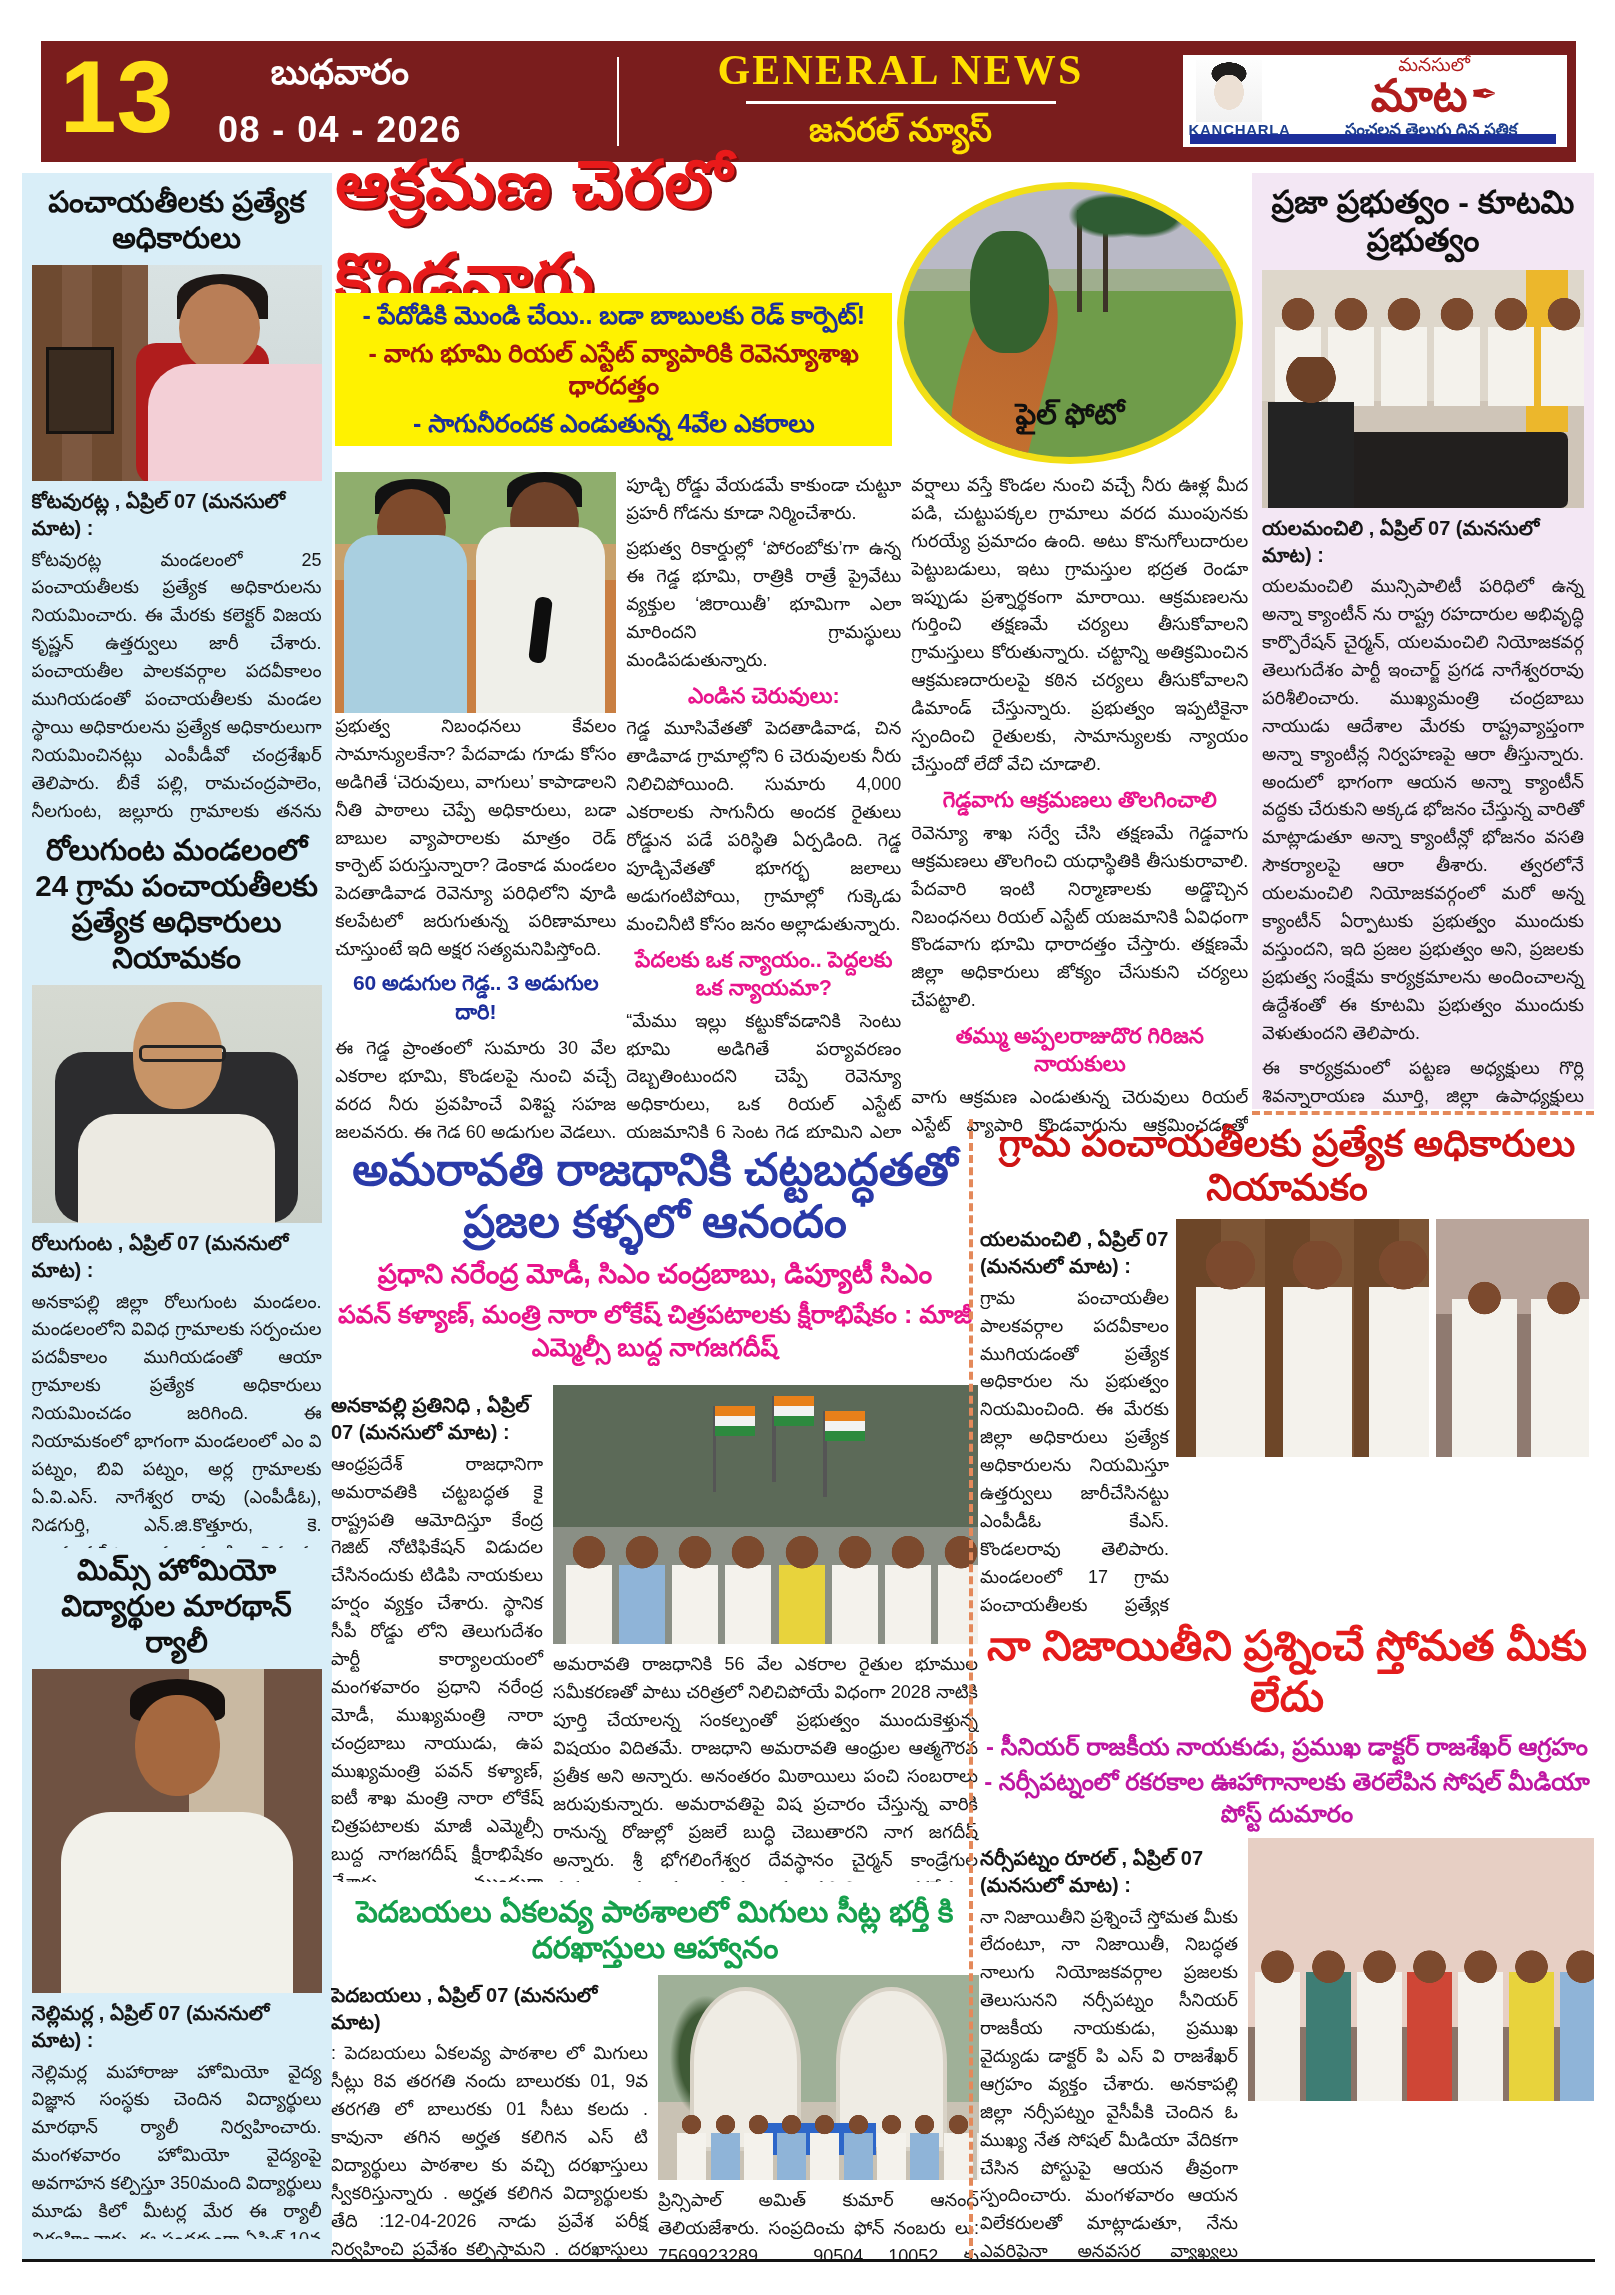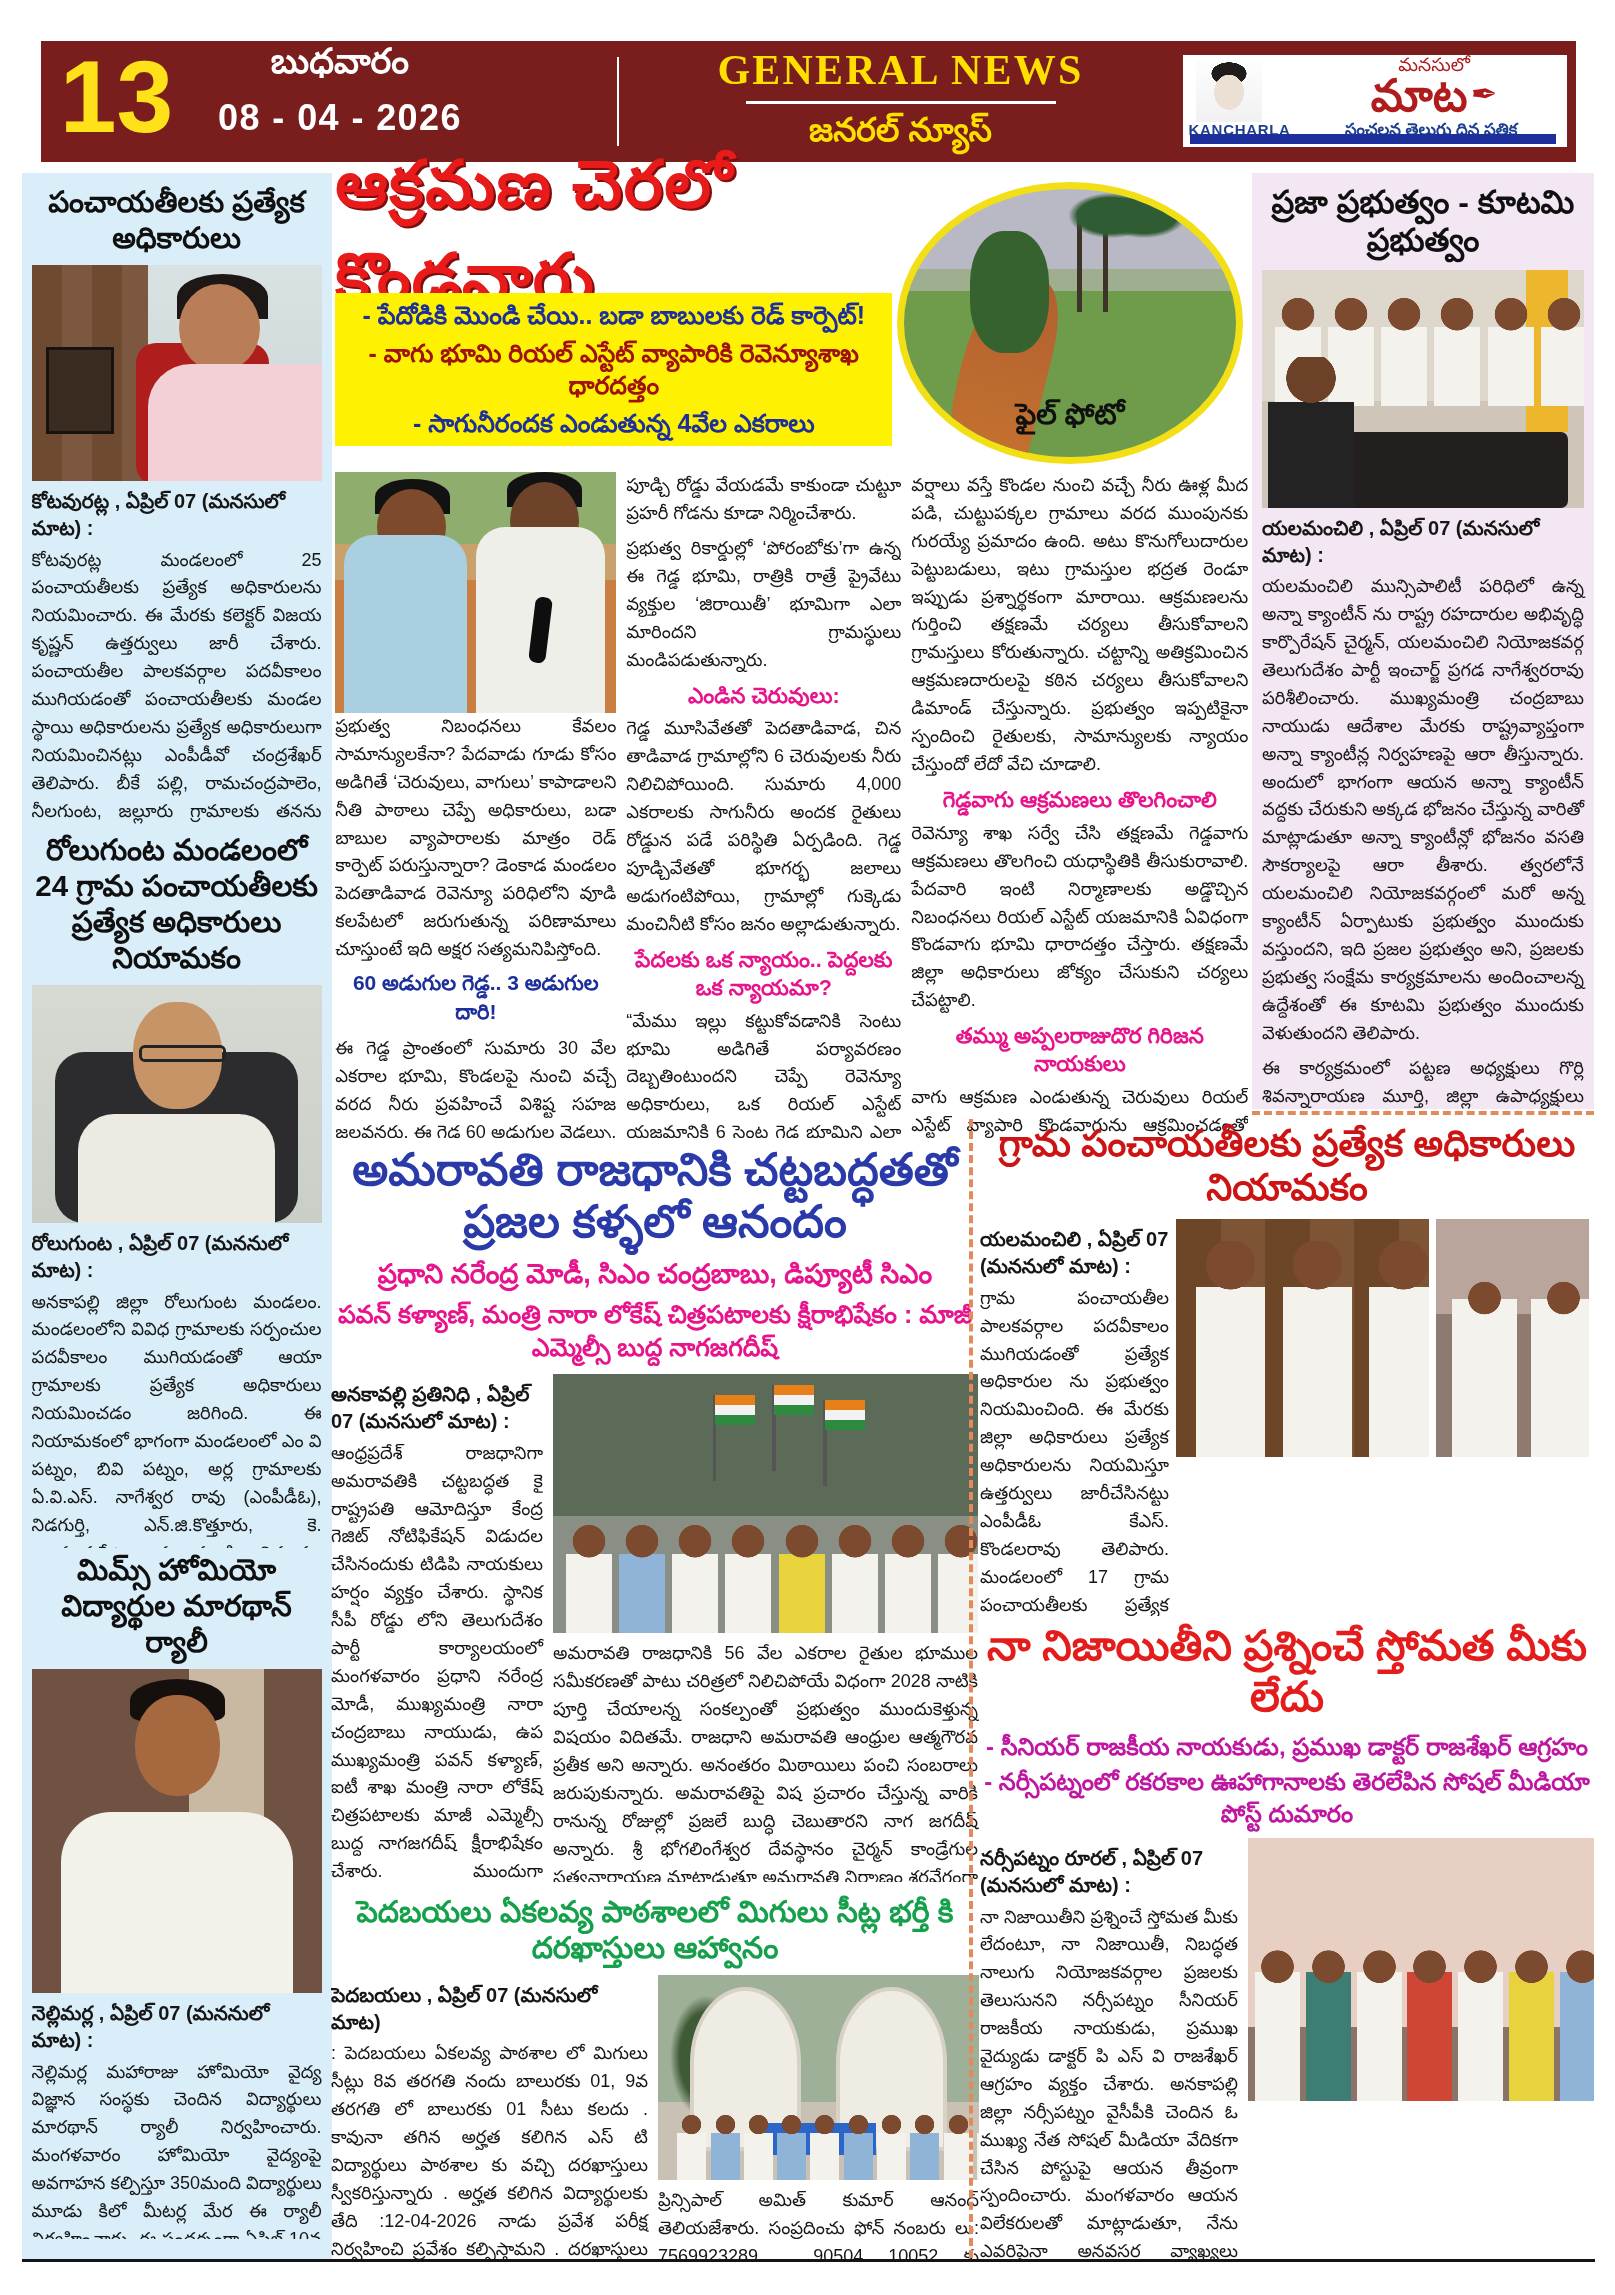--- a/index.html
+++ b/index.html
@@ -3,21 +3,21 @@
 <meta charset="utf-8">
 <style>
   html,body{margin:0;padding:0;background:#ffffff;}
   #page{position:relative;width:1616px;height:2295px;background:#ffffff;
         font-family:"Liberation Sans", sans-serif;color:#161616;overflow:hidden;}
   [data-name]{box-sizing:border-box;}
 
   
   #header{position:absolute;left:41px;top:41px;width:1535px;height:121px;background:#7a1d1d;}
   .pgnum{position:absolute;left:18.7px;top:-4.3px;font-size:102px;font-weight:bold;color:#ffe11a;line-height:121px;}
-  .daydate{position:absolute;left:144px;top:0;width:310px;height:100%;display:flex;flex-direction:column;align-items:center;gap:7.2px;}
+  .daydate{position:absolute;left:144px;top:0;width:310px;height:100%;display:flex;flex-direction:column;justify-content:center;align-items:center;gap:7.2px;}
   .day{font-size:35px;font-weight:bold;color:#ffffff;}
   .date{font-size:36px;font-weight:bold;color:#ffffff;letter-spacing:1.4px;}
   .hdr-divider{position:absolute;top:16px;bottom:16px;width:2.2px;background:#ffffff;}
   #hdr-div1{left:576px;} #hdr-div2{left:1141px;}
   .section-block{position:absolute;left:579px;top:0;width:561px;height:100%;display:flex;flex-direction:column;align-items:center;justify-content:center;gap:7.2px;}
   .section-en{font-family:"Liberation Serif", serif;font-size:42px;font-weight:bold;color:#ffdf00;letter-spacing:2.2px;}
   .section-rule{width:310px;height:2.2px;background:#ffffff;}
   .section-te{font-size:33px;font-weight:bold;color:#ffdf00;}
   .masthead{position:absolute;right:4.3px;top:8.6px;width:394px;height:102px;background:#ffffff;border:5px solid #7a1d1d;}
   .face{position:absolute;left:13px;top:5.8px;width:66px;height:62px;
@@ -138,21 +138,21 @@
   .ph-gate .banner{left:32%;bottom:12%;width:36%;height:16%;background:#2d66c9;}
   .ph-gate .crowd{left:6%;bottom:0;gap:4.3px;}
   .ph-gate .pp{width:29px;height:66px;border-radius:11.5px 11.5px 0 0;
       background:radial-gradient(circle at 50% 16%, var(--skin) 0 9.4px, transparent 10px),
                  linear-gradient(180deg, transparent 0 18.7px, var(--shirt) 18.7px 100%);}
 
   
   #amaravati{position:absolute;left:331px;top:1141px;width:648px;height:741px;overflow:hidden;}
   .am-head{font-size:45px;font-weight:bold;color:#2a3aa8;text-align:center;line-height:1.15;margin:2.9px 0 10px 0;}
   .am-sub1{font-size:27px;} .am-sub2{font-size:25px;}
-  .am-grid{display:grid;grid-template-columns:212px 425px;gap:10px;margin-top:11px;}
+  .am-grid{display:grid;grid-template-columns:212px 425px;gap:10px;margin-top:22px;}
 
   
   #pedabayalu{position:absolute;left:331px;top:1890px;width:648px;height:369px;overflow:hidden;}
   .pb-head{font-size:30px;font-weight:bold;color:#16a04c;text-align:center;line-height:1.2;margin:4.3px 0 8.6px 0;}
   .pb-grid{display:grid;grid-template-columns:317px 321px;gap:10px;}
 
   
   #grama{position:absolute;left:980px;top:1119px;width:614px;height:497px;overflow:hidden;}
   .gr-head{font-size:37px;font-weight:bold;color:#cd1414;text-align:center;line-height:1.2;margin:2.9px 0 8.6px 0;}
   .gr-grid{display:grid;grid-template-columns:189px 253px 153px;gap:7.2px;}

